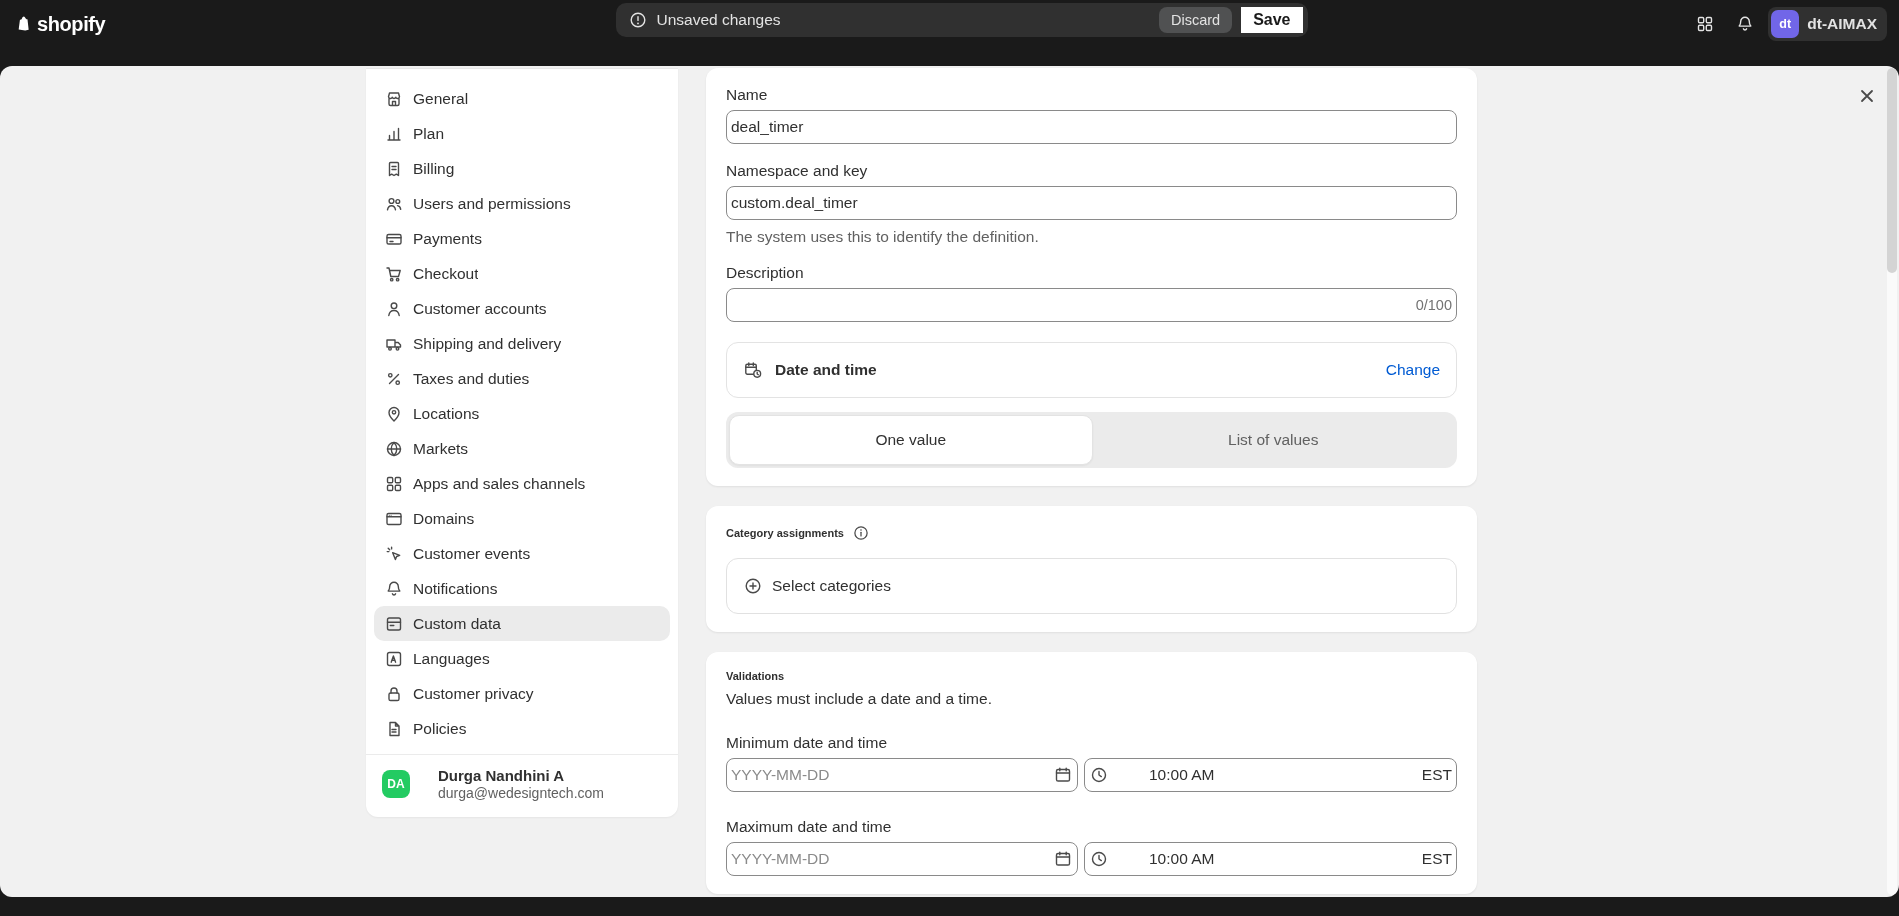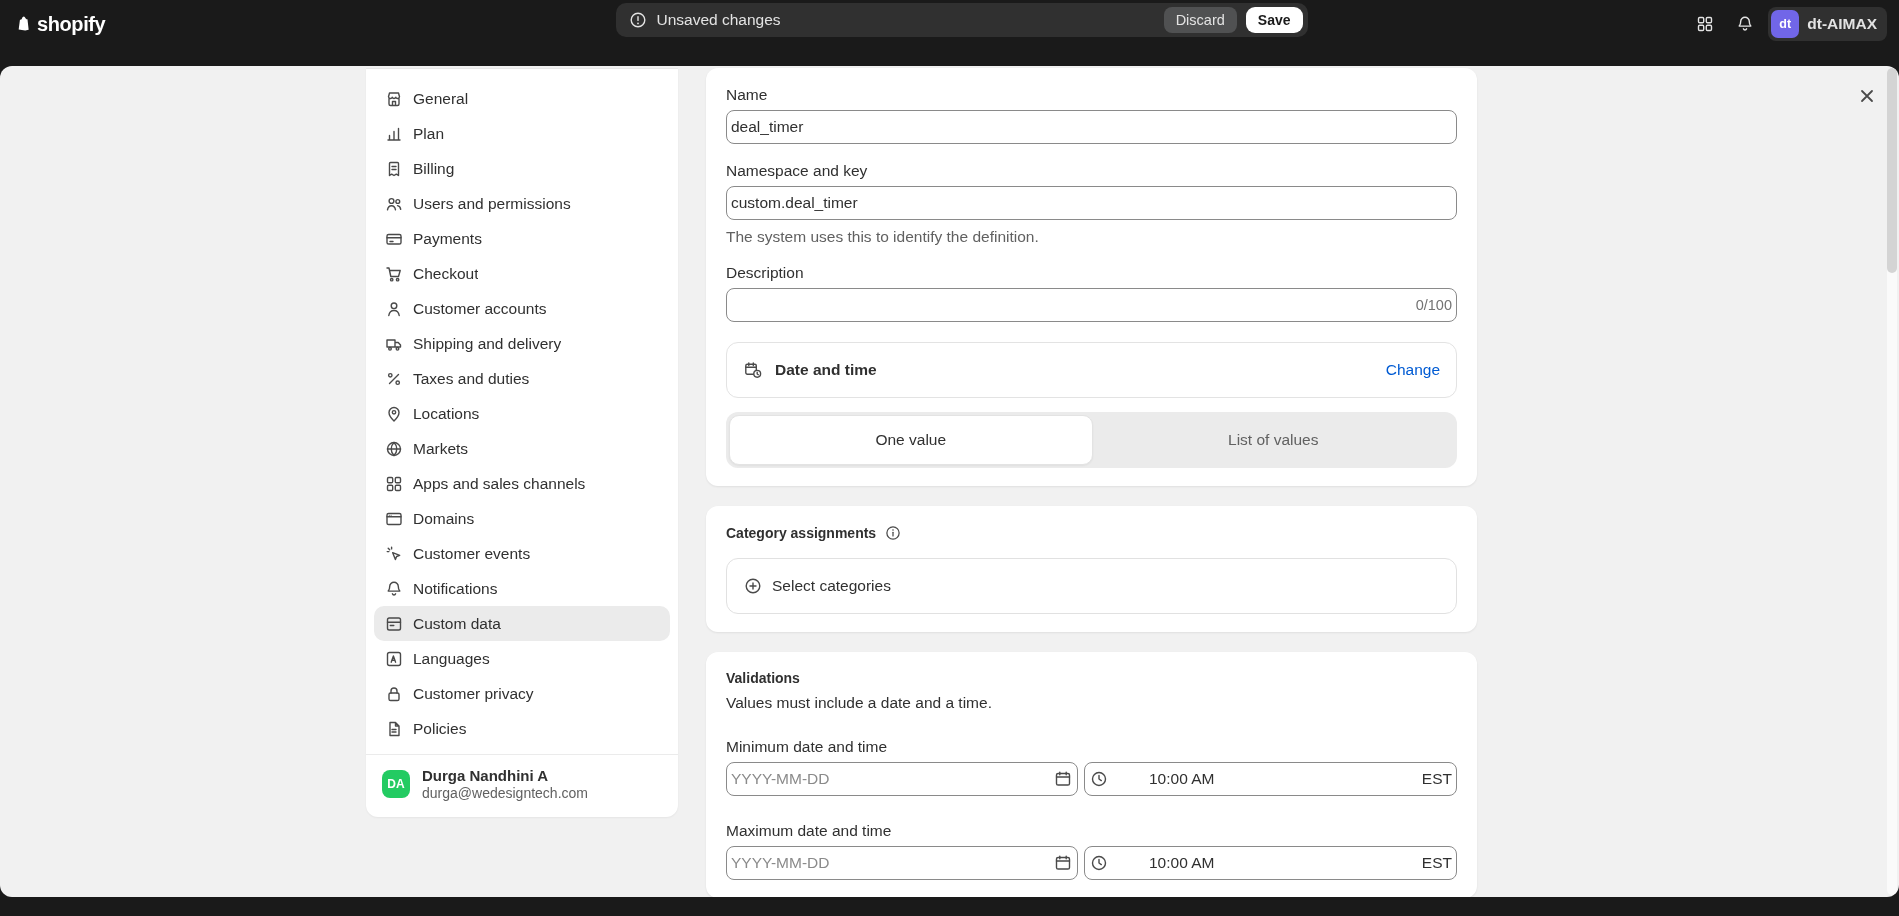--- a/index.html
+++ b/index.html
@@ -19,21 +19,21 @@
   .wordmark { font-size:20px; font-weight:700; color:#ffffff; letter-spacing:-0.4px; }
   .save-bar {
     position:absolute; left:50%; transform:translateX(-50%); top:3px;
     width:692px; height:34px; background:#303030; border-radius:10px;
     display:flex; align-items:center; gap:9px; padding:0 5px 0 12px;margin-left:12px;
   }
   .save-msg { font-size:15.5px; color:#e3e3e3; }
   .spacer { flex:1; }
   button { border:none; cursor:pointer; font-family:inherit; }
   .btn-discard { height:26px; padding:0 12px; border-radius:8px; background:#505152; color:#e3e3e3; font-size:14.5px; font-weight:500; }
-  .btn-save { height:26px; padding:0 12px; border-radius:9px; background:#ffffff; color:#1a1a1a; font-size:14px; font-weight:700;text-align:center; }
+  .btn-save { height:26px; padding:0 12px; border-radius:0; background:#ffffff; color:#1a1a1a; font-size:16px; font-weight:700;text-align:center; }
   .topbar-right { position:absolute; right:12px; top:0; height:48px; display:flex; align-items:center; gap:6px; }
   .icon-btn { width:34px; height:34px; border-radius:8px; background:transparent; display:flex; align-items:center; justify-content:center; }
   .store-chip { height:34px; display:flex; align-items:center; gap:8px; padding:3px 10px 3px 3px; border-radius:8px; background:#303030; cursor:pointer; }
   .store-avatar { width:28px; height:28px; border-radius:7px; background:#7166e8; color:#fff; font-size:12.5px; font-weight:700; display:flex; align-items:center; justify-content:center; }
   .store-name { color:#e3e3e3; font-size:15.5px; font-weight:700; }
 
   
   .ic { width:20px; height:20px; fill:none; stroke:#4a4a4a; stroke-width:1.4; stroke-linecap:round; stroke-linejoin:round; flex:none; }
   .ic-light { stroke:#e3e3e3; }
   .ic-sm { width:18px; height:18px; }
@@ -41,21 +41,21 @@
   
   .modal { position:absolute; top:66px; left:0; width:1899px; height:831px; background:#f1f1f1; border-radius:12px; overflow:hidden; }
   .close-btn { position:absolute; top:16px; right:18px; width:28px; height:28px; background:transparent; display:flex; align-items:center; justify-content:center; border-radius:6px; }
   .close-btn .ic { stroke-width:1.8; }
 
   
   .sidebar { position:absolute; left:366px; top:2px; width:312px; background:#ffffff; border-top:1px solid #e7e7e7; border-radius:0 0 12px 12px; padding:12px 8px 0 8px; box-shadow:0 1px 2px rgba(0,0,0,0.05); }
   .nav-item { height:35px; display:flex; align-items:center; gap:9px; padding:0 10px; border-radius:10px; font-size:15.5px; color:#303030; cursor:pointer; }
   .nav-item.selected { background:#ebebeb; font-weight:500; }
   .nav-label { white-space:nowrap; overflow:hidden; text-overflow:ellipsis; }
-  .sidebar-user { margin:8px -8px 0 -8px; border-top:1px solid #ebebeb; padding:12px 16px 16px; display:flex; gap:12px; align-items:center; }
+  .sidebar-user { margin:8px -8px 0 -8px; border-top:1px solid #ebebeb; padding:12px 16px 16px; display:flex; gap:28px; align-items:center; }
   .user-avatar { width:28px; height:28px; border-radius:8px; background:#23cb62; color:#fff; font-size:12px; font-weight:700; display:flex; align-items:center; justify-content:center; flex:none; }
   .user-name { font-size:15px; font-weight:700; color:#303030; }
   .user-email { font-size:14px; color:#616161; margin-top:1px; }
 
   
   .content { position:absolute; left:706px; top:2px; width:771px; }
   .card { background:#ffffff; border-radius:12px; box-shadow:0 1px 2px rgba(26,26,26,0.08); padding:18px 20px; margin-bottom:20px; }
   .field-label { display:block; font-size:15.5px; color:#303030; margin-bottom:6px; }
   .text-field { display:flex; align-items:center; height:34px; border:1px solid #8a8a8a; border-radius:8px; padding:0 4px; background:#fff; gap:8px; }
   .text-field input { border:none; outline:none; flex:1; min-width:0; font-size:15.5px; color:#303030; font-family:inherit; background:transparent; }
@@ -63,21 +63,21 @@
   .char-counter { font-size:14.5px; color:#737373; }
   .help-text { font-size:15.5px; color:#616161; margin-top:8px; }
   .field-group { margin-top:18px; }
   .type-row { margin-top:20px; border:1px solid #e3e3e3; border-radius:12px; height:56px; display:flex; align-items:center; padding:16px 16px; gap:12px; }
   .type-label { font-size:15.5px; font-weight:700; color:#303030; }
   .change-link { margin-left:auto; color:#005bd3; font-size:15.5px; cursor:pointer; }
   .segmented { margin-top:14px; background:#ebebeb; border-radius:12px; height:56px; display:flex; padding:3px; }
   .segment { flex:1; display:flex; align-items:center; justify-content:center; font-size:15.5px; color:#616161; border-radius:10px; cursor:pointer; }
   .segment.selected { background:#ffffff; border:1px solid #e3e3e3; color:#303030; font-weight:500; box-shadow:0 1px 2px rgba(0,0,0,0.05); }
   .card-title-row { display:flex; align-items:center; gap:8px; }
-  .card-title { font-size:14px; font-weight:700; color:#303030; }
+  .card-title { font-size:11px; font-weight:700; color:#303030; }
   .select-box { margin-top:16px; border:1px solid #e1e1e1; border-radius:12px; height:56px; display:flex; align-items:center; padding:0 16px; gap:9px; font-size:15.5px; color:#303030; cursor:pointer; }
   .subtitle { font-size:15.5px; color:#303030; margin-top:8px; }
   .vgroup { margin-top:26px; }
   .dt-row { display:flex; gap:6px; }
   .date-field { width:352px; flex:none; }
   .time-field { flex:1;gap:40px; }
   .tz { font-size:15.5px; color:#303030; }
 
   
   .scroll-track { position:absolute; top:2px; right:2px; width:10px; height:827px; background:#fafafa; border-radius:5px; }

